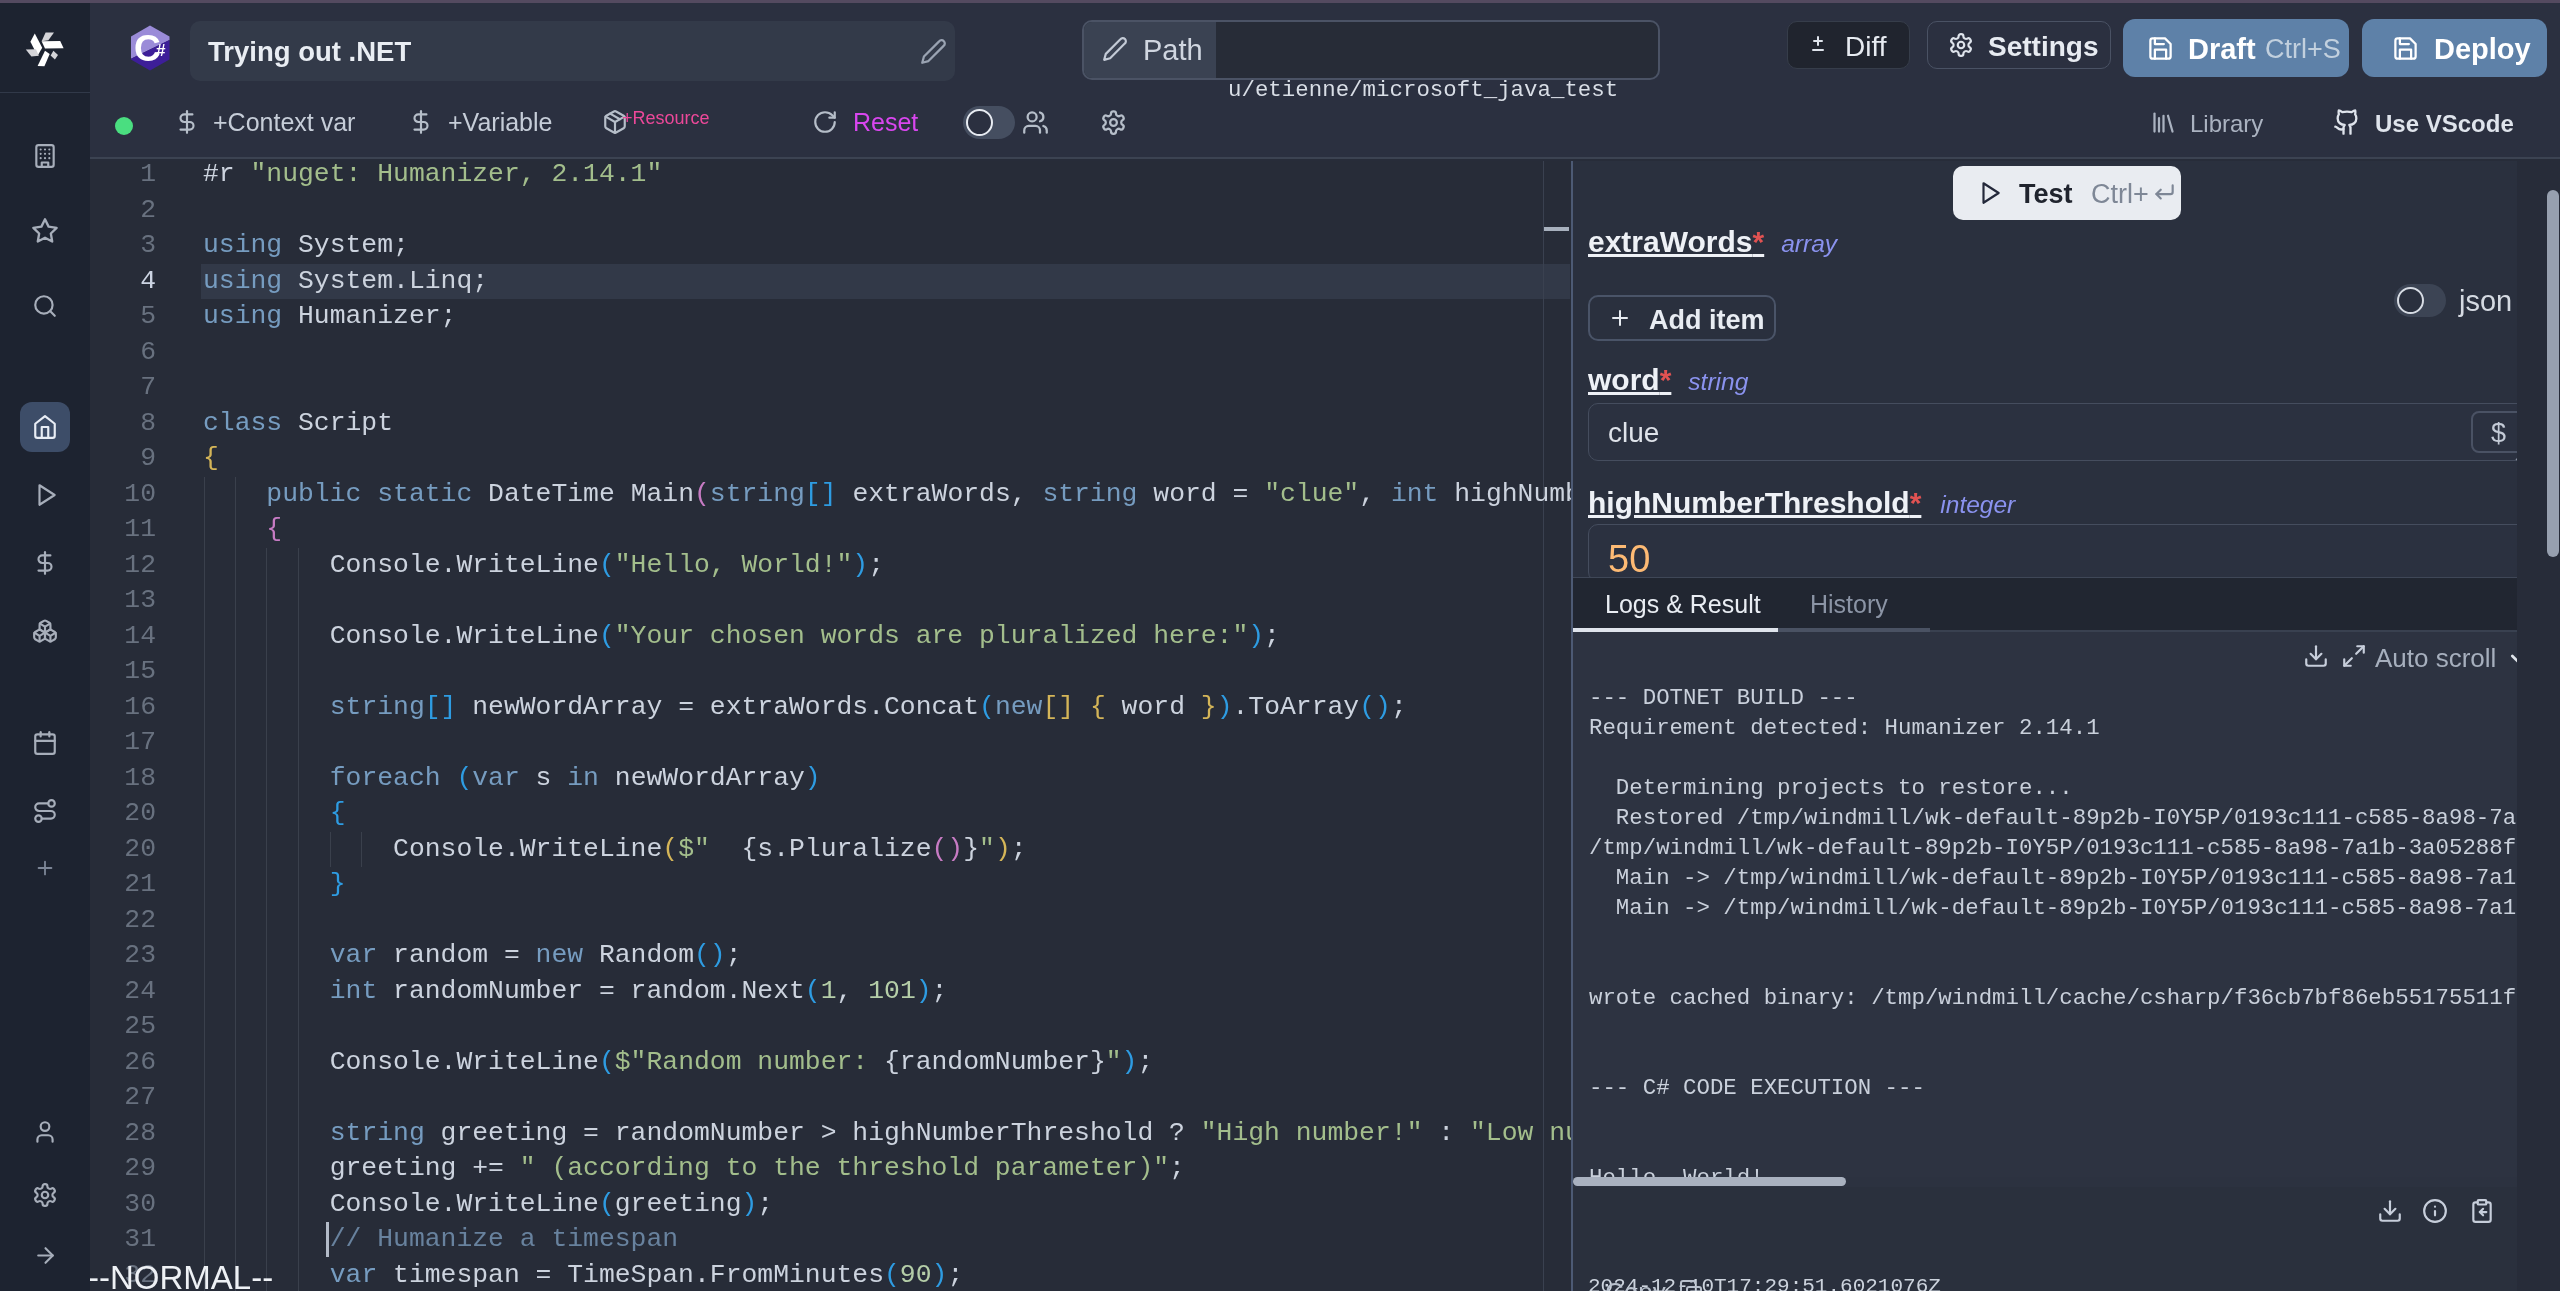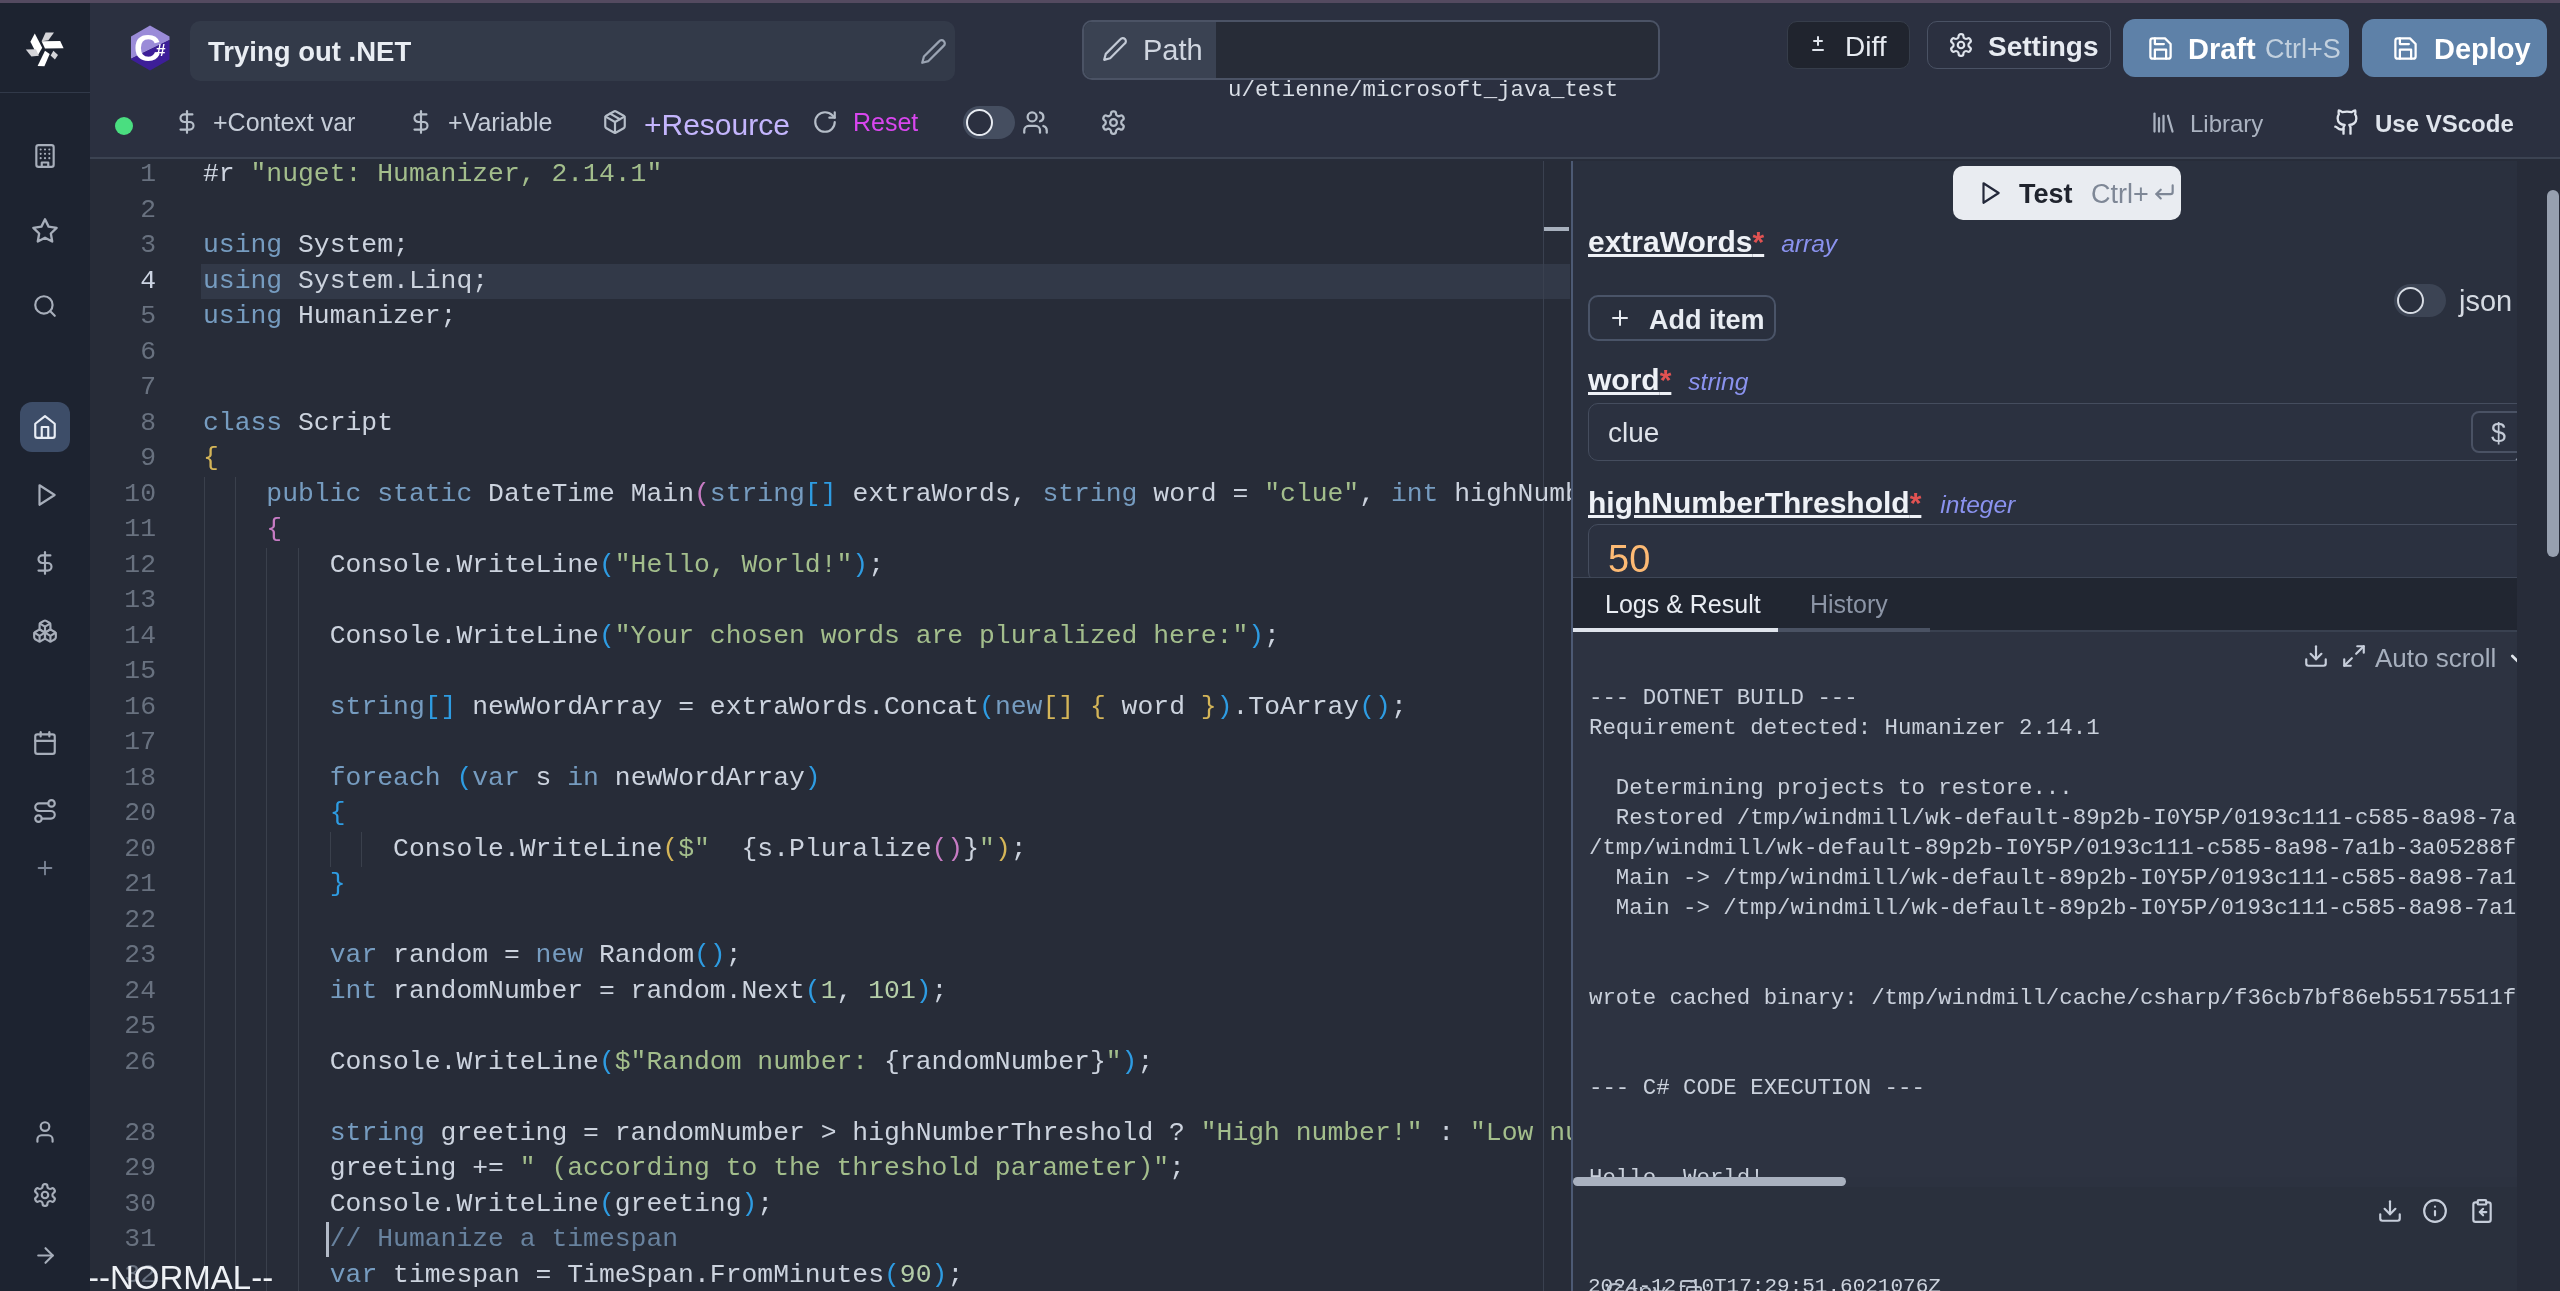--- a/index.html
+++ b/index.html
@@ -98,21 +98,21 @@
       <line x1="12" y1="2" x2="12" y2="22"></line>
       <path d="M17 5H9.5a3.5 3.5 0 0 0 0 7h5a3.5 3.5 0 0 1 0 7H6"></path>
     </svg>
   <div class="abs" style="left:358px;top:105px;font-size:25px;color:#c6cdd8">+Variable</div>
   <svg class="abs" style="left:512px;top:106px;color:#b6bec9" width="26" height="26" viewBox="0 0 24 24" fill="none" stroke="currentColor" stroke-width="2" stroke-linecap="round" stroke-linejoin="round">
       <path d="M11 21.73a2 2 0 0 0 2 0l7-4A2 2 0 0 0 21 16V8a2 2 0 0 0-1-1.73l-7-4a2 2 0 0 0-2 0l-7 4A2 2 0 0 0 3 8v8a2 2 0 0 0 1 1.73z"></path>
       <path d="M12 22V12"></path>
       <path d="m3.3 7 8.7 5 8.7-5"></path>
       <path d="m7.5 4.27 9 5.15"></path>
     </svg>
-  <div class="abs" style="left:554px;top:105px;font-size:30px;color:#c4b5fd">+Resource</div>
+  <div class="abs" style="left:532px;top:105px;font-size:18px;color:#ec4899">+Resource</div>
   <svg class="abs" style="left:722px;top:106px;color:#b6bec9" width="26" height="26" viewBox="0 0 24 24" fill="none" stroke="currentColor" stroke-width="2" stroke-linecap="round" stroke-linejoin="round">
       <path d="M21 12a9 9 0 1 1-9-9c2.52 0 4.93 1 6.74 2.74L21 8"></path>
       <path d="M21 3v5h-5"></path>
     </svg>
   <div class="abs" style="left:763px;top:105px;font-size:25px;color:#d946ef">Reset</div>
 
   <div class="abs" style="left:873px;top:103px;width:52px;height:33px;background:#454e60;border-radius:17px"></div>
   <div class="abs" style="left:876px;top:106px;width:27px;height:27px;border-radius:50%;border:2px solid #e8ecf2;background:#2b3040"></div>
   <svg class="abs" style="left:932px;top:106px;color:#b6bec9" width="27" height="27" viewBox="0 0 24 24" fill="none" stroke="currentColor" stroke-width="2" stroke-linecap="round" stroke-linejoin="round">
       <path d="M16 21v-2a4 4 0 0 0-4-4H6a4 4 0 0 0-4 4v2"></path>
@@ -323,20 +323,23 @@
       <span class="g">24</span>
       <span class="t">        <span class="k">int</span> randomNumber = random.Next<span class="b3">(</span><span class="n">1</span>, <span class="n">101</span><span class="b3">)</span>;</span>
     </div>
 <div class="ln" style="top:848.0px">
       <span class="g">25</span>
     </div>
 <div class="ln" style="top:883.5px">
       <span class="g">26</span>
       <span class="t">        Console.WriteLine<span class="b3">(</span><span class="s">$"Random number: </span>{randomNumber}<span class="s">"</span><span class="b3">)</span>;</span>
     </div>
+<div class="ln" style="top:919.0px">
+      <span class="g">27</span>
+    </div>
 <div class="ln" style="top:954.5px">
       <span class="g">28</span>
       <span class="t">        <span class="k">string</span> greeting = randomNumber &gt; highNumberThreshold ? <span class="s">"High number!"</span> : <span class="s">"Low number."</span>;</span>
     </div>
 <div class="ln" style="top:990.0px">
       <span class="g">29</span>
       <span class="t">        greeting += <span class="s">" (according to the threshold parameter)"</span>;</span>
     </div>
 <div class="ln" style="top:1025.5px">
       <span class="g">30</span>

